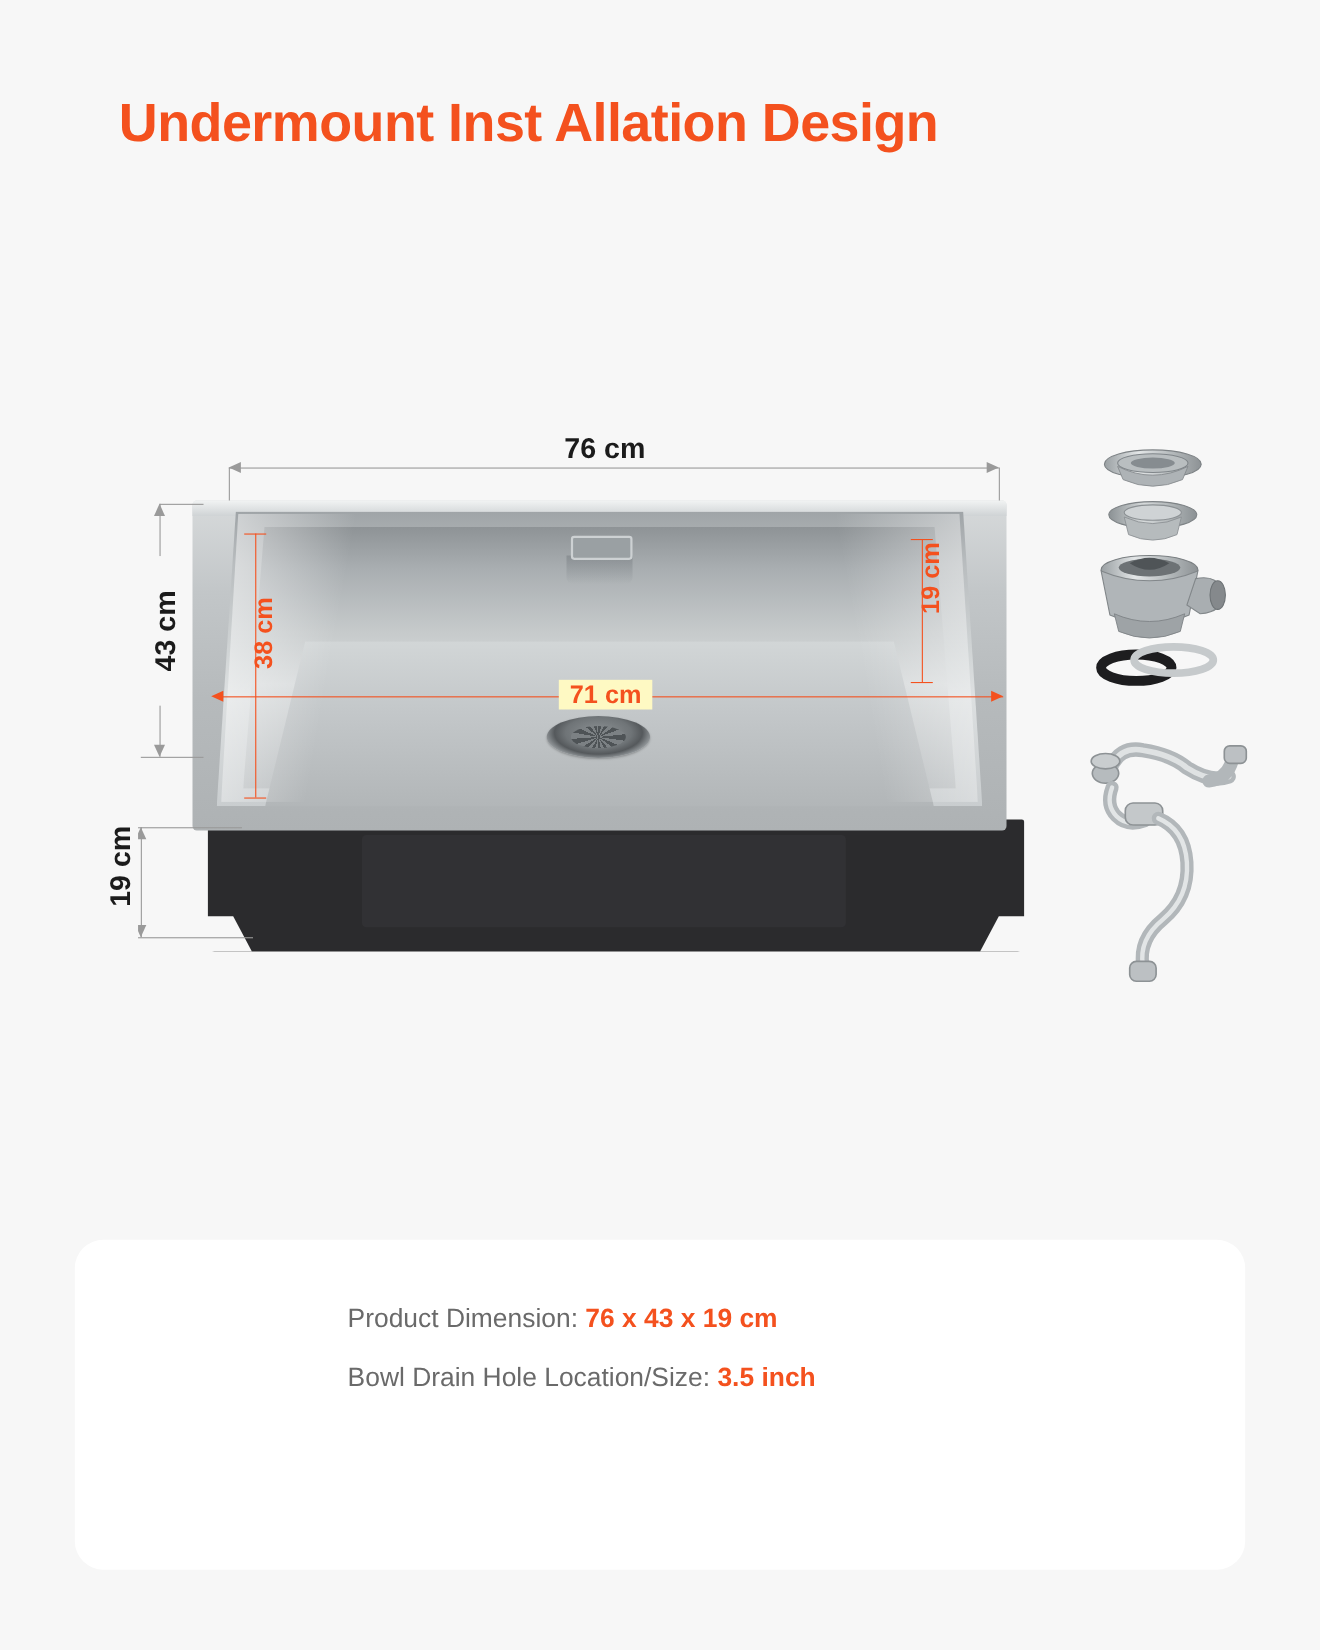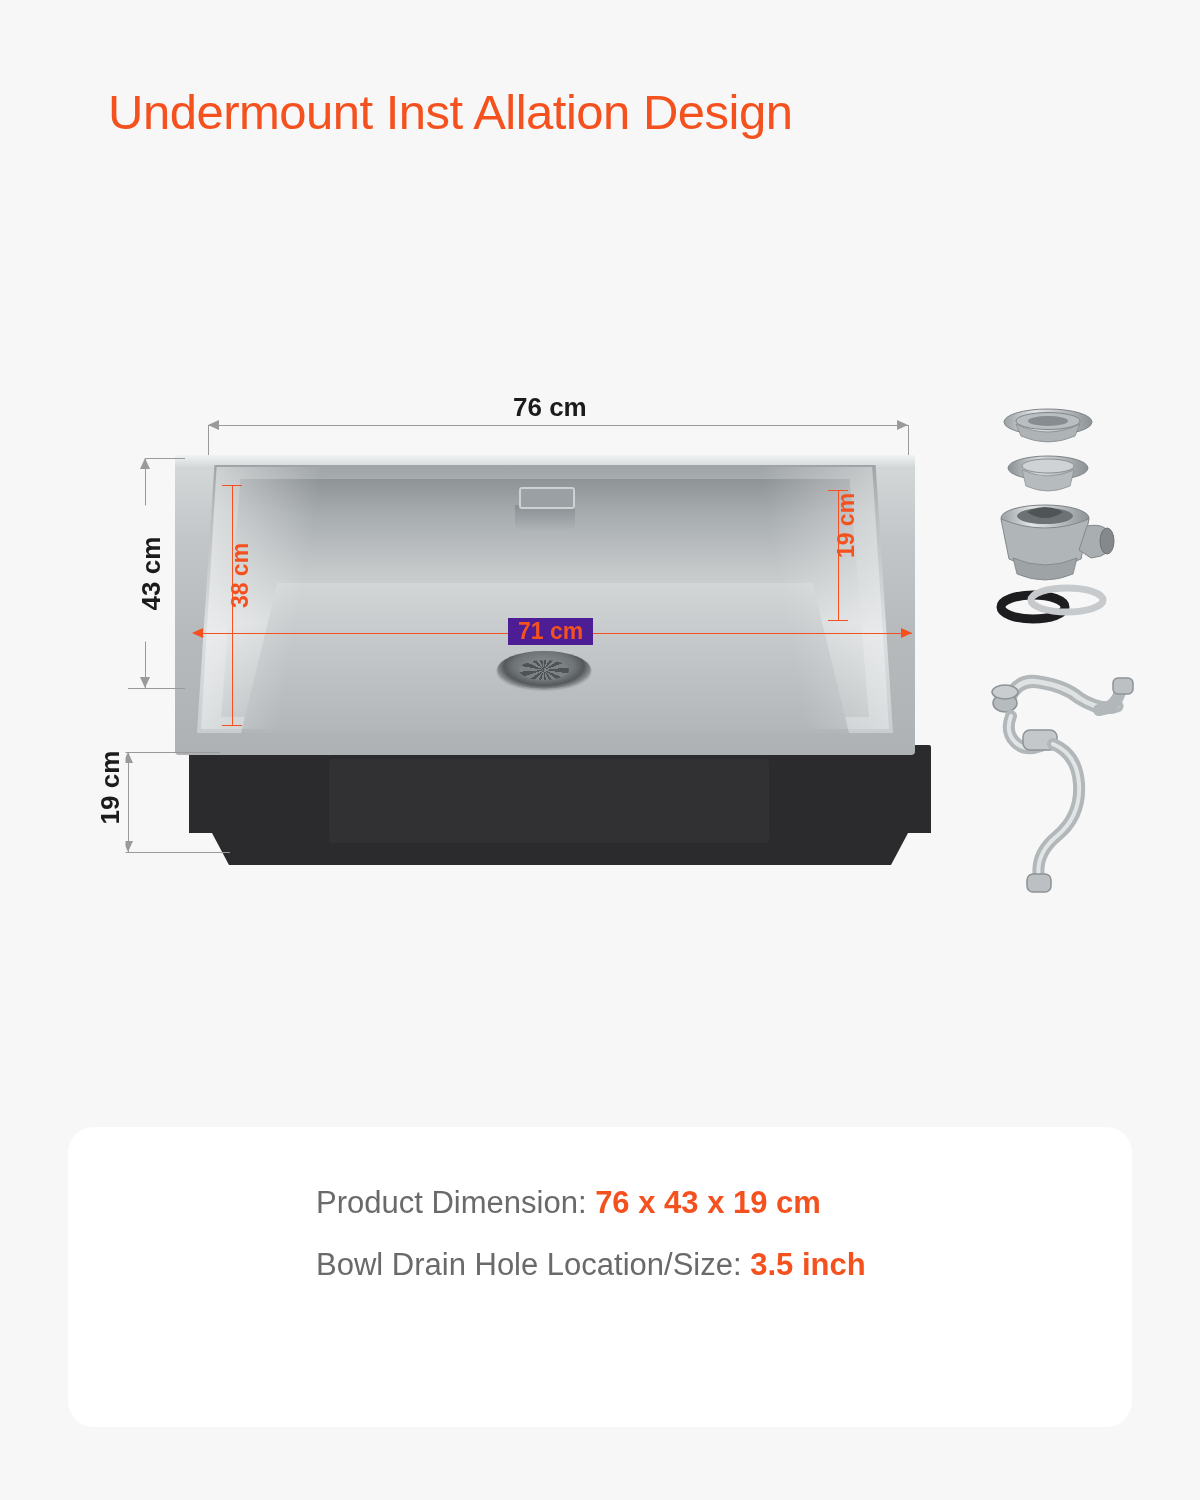--- a/index.html
+++ b/index.html
@@ -14,21 +14,21 @@
     position: relative;
     overflow: hidden;
   }
 
   
   .title {
     position: absolute;
     left: 108px;
     top: 84px;
     font-size: 49px;
-    font-weight: normal;
+    font-weight: bold;
     color: #f4511e;
     letter-spacing: -0.5px;
     white-space: nowrap;
   }
 
   
   .stage {
     position: absolute;
     left: 0;
     top: 340px;
@@ -251,21 +251,21 @@
     height: 300px;
     background: #ffffff;
     border-radius: 26px;
   }
   .spec-list {
     position: absolute;
     left: 248px;
     top: 58px;
   }
   .spec-row {
-    font-size: 31px;
+    font-size: 24px;
     color: #6a6a6a;
     margin-bottom: 26px;
     white-space: nowrap;
   }
   .spec-row .val {
     color: #f4511e;
     font-weight: bold;
   }
 </style>
 </head>
@@ -309,21 +309,21 @@
   <div class="dim-line v" style="left:128px; top:412px; height:100px;"></div>
   <div class="dim-line h" style="left:110px; top:412px; width:110px;"></div>
   <div class="dim-line h" style="left:110px; top:512px; width:120px;"></div>
   <div class="arrow" style="left:123px; top:412px; border-left:5px solid transparent; border-right:5px solid transparent; border-bottom:11px solid #9a9a9a;"></div>
   <div class="arrow" style="left:123px; top:501px; border-left:5px solid transparent; border-right:5px solid transparent; border-top:11px solid #9a9a9a;"></div>
   <div class="dim-label vert" style="left:42px; top:432px; width:120px; text-align:center;">19 cm</div>
 
   <div class="dim-line h red" style="left:196px; top:293px; width:716px;"></div>
   <div class="arrow" style="left:192px; top:288px; border-top:5px solid transparent; border-bottom:5px solid transparent; border-right:11px solid #f4511e;"></div>
   <div class="arrow" style="left:901px; top:288px; border-top:5px solid transparent; border-bottom:5px solid transparent; border-left:11px solid #f4511e;"></div>
-  <div class="dim-label red" style="left:508px; top:278px; background:#4c1d95; padding:0 10px;">71 cm</div>
+  <div class="dim-label red" style="left:508px; top:278px; background:#fef9c3; padding:0 10px;">71 cm</div>
 
   <div class="dim-line v red" style="left:232px; top:145px; height:240px;"></div>
   <div class="dim-line h red" style="left:222px; top:145px; width:20px;"></div>
   <div class="dim-line h red" style="left:222px; top:385px; width:20px;"></div>
   <div class="dim-label red vert" style="left:182px; top:222px; width:100px; text-align:center;">38 cm</div>
 
   <div class="dim-line v red" style="left:838px; top:150px; height:130px;"></div>
   <div class="dim-line h red" style="left:828px; top:150px; width:20px;"></div>
   <div class="dim-line h red" style="left:828px; top:280px; width:20px;"></div>
   <div class="dim-label red vert" style="left:788px; top:172px; width:100px; text-align:center;">19 cm</div>

